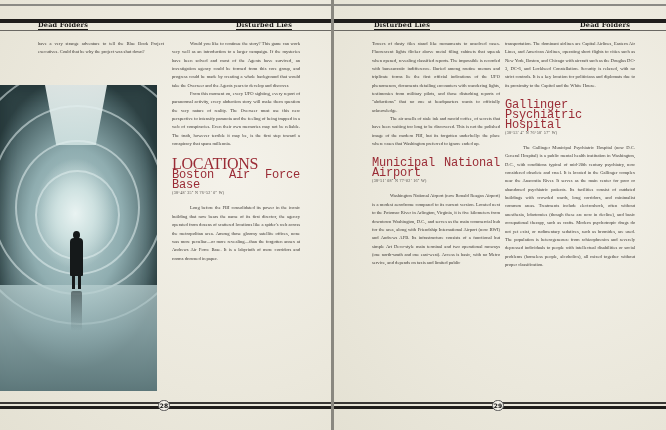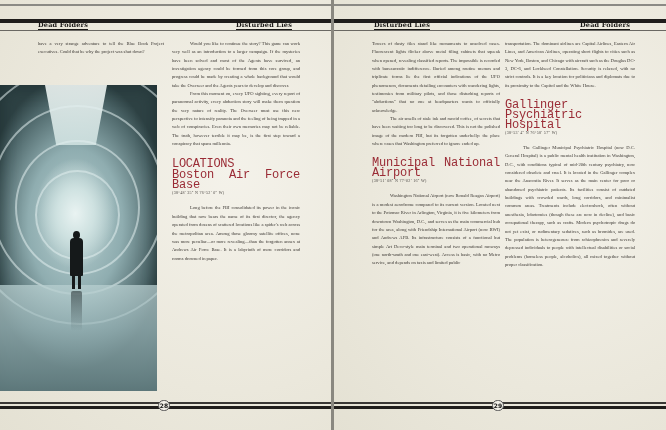--- a/index.html
+++ b/index.html
@@ -35,21 +35,21 @@
       font-size: 6px; text-align: center; line-height: 9px; font-weight: bold; color: #111;
       font-family: "DejaVu Sans", sans-serif;
     }
     .col {
       position: absolute; font-size: 4.6px; line-height: 8.35px; text-align: justify;
       color: #3b3733; font-family: "Liberation Serif", serif;
     }
     .col p { margin: 0; }
     .col p.ind { text-indent: 18px; }
     .h1 {
-      color: #9a2b35; font-family: Liberation Mono, monospace; font-size: 12px; line-height: 12px;
+      color: #9a2b35; font-family: Liberation Serif, serif; font-size: 16px; line-height: 12px;
       letter-spacing: -0.3px; margin-top: 10px;
     }
     .h2 {
       color: #9a2b35; font-family: Liberation Mono, monospace; font-size: 12px; line-height: 10px;
       letter-spacing: -0.2px;
     }
     .coords { font-size: 4px; line-height: 6px; color: #4a4643; margin-bottom: 8px; letter-spacing: 0.3px; }
     .photo {
       position: absolute; left: 0; top: 85px; width: 157px; height: 306px;
       background:

